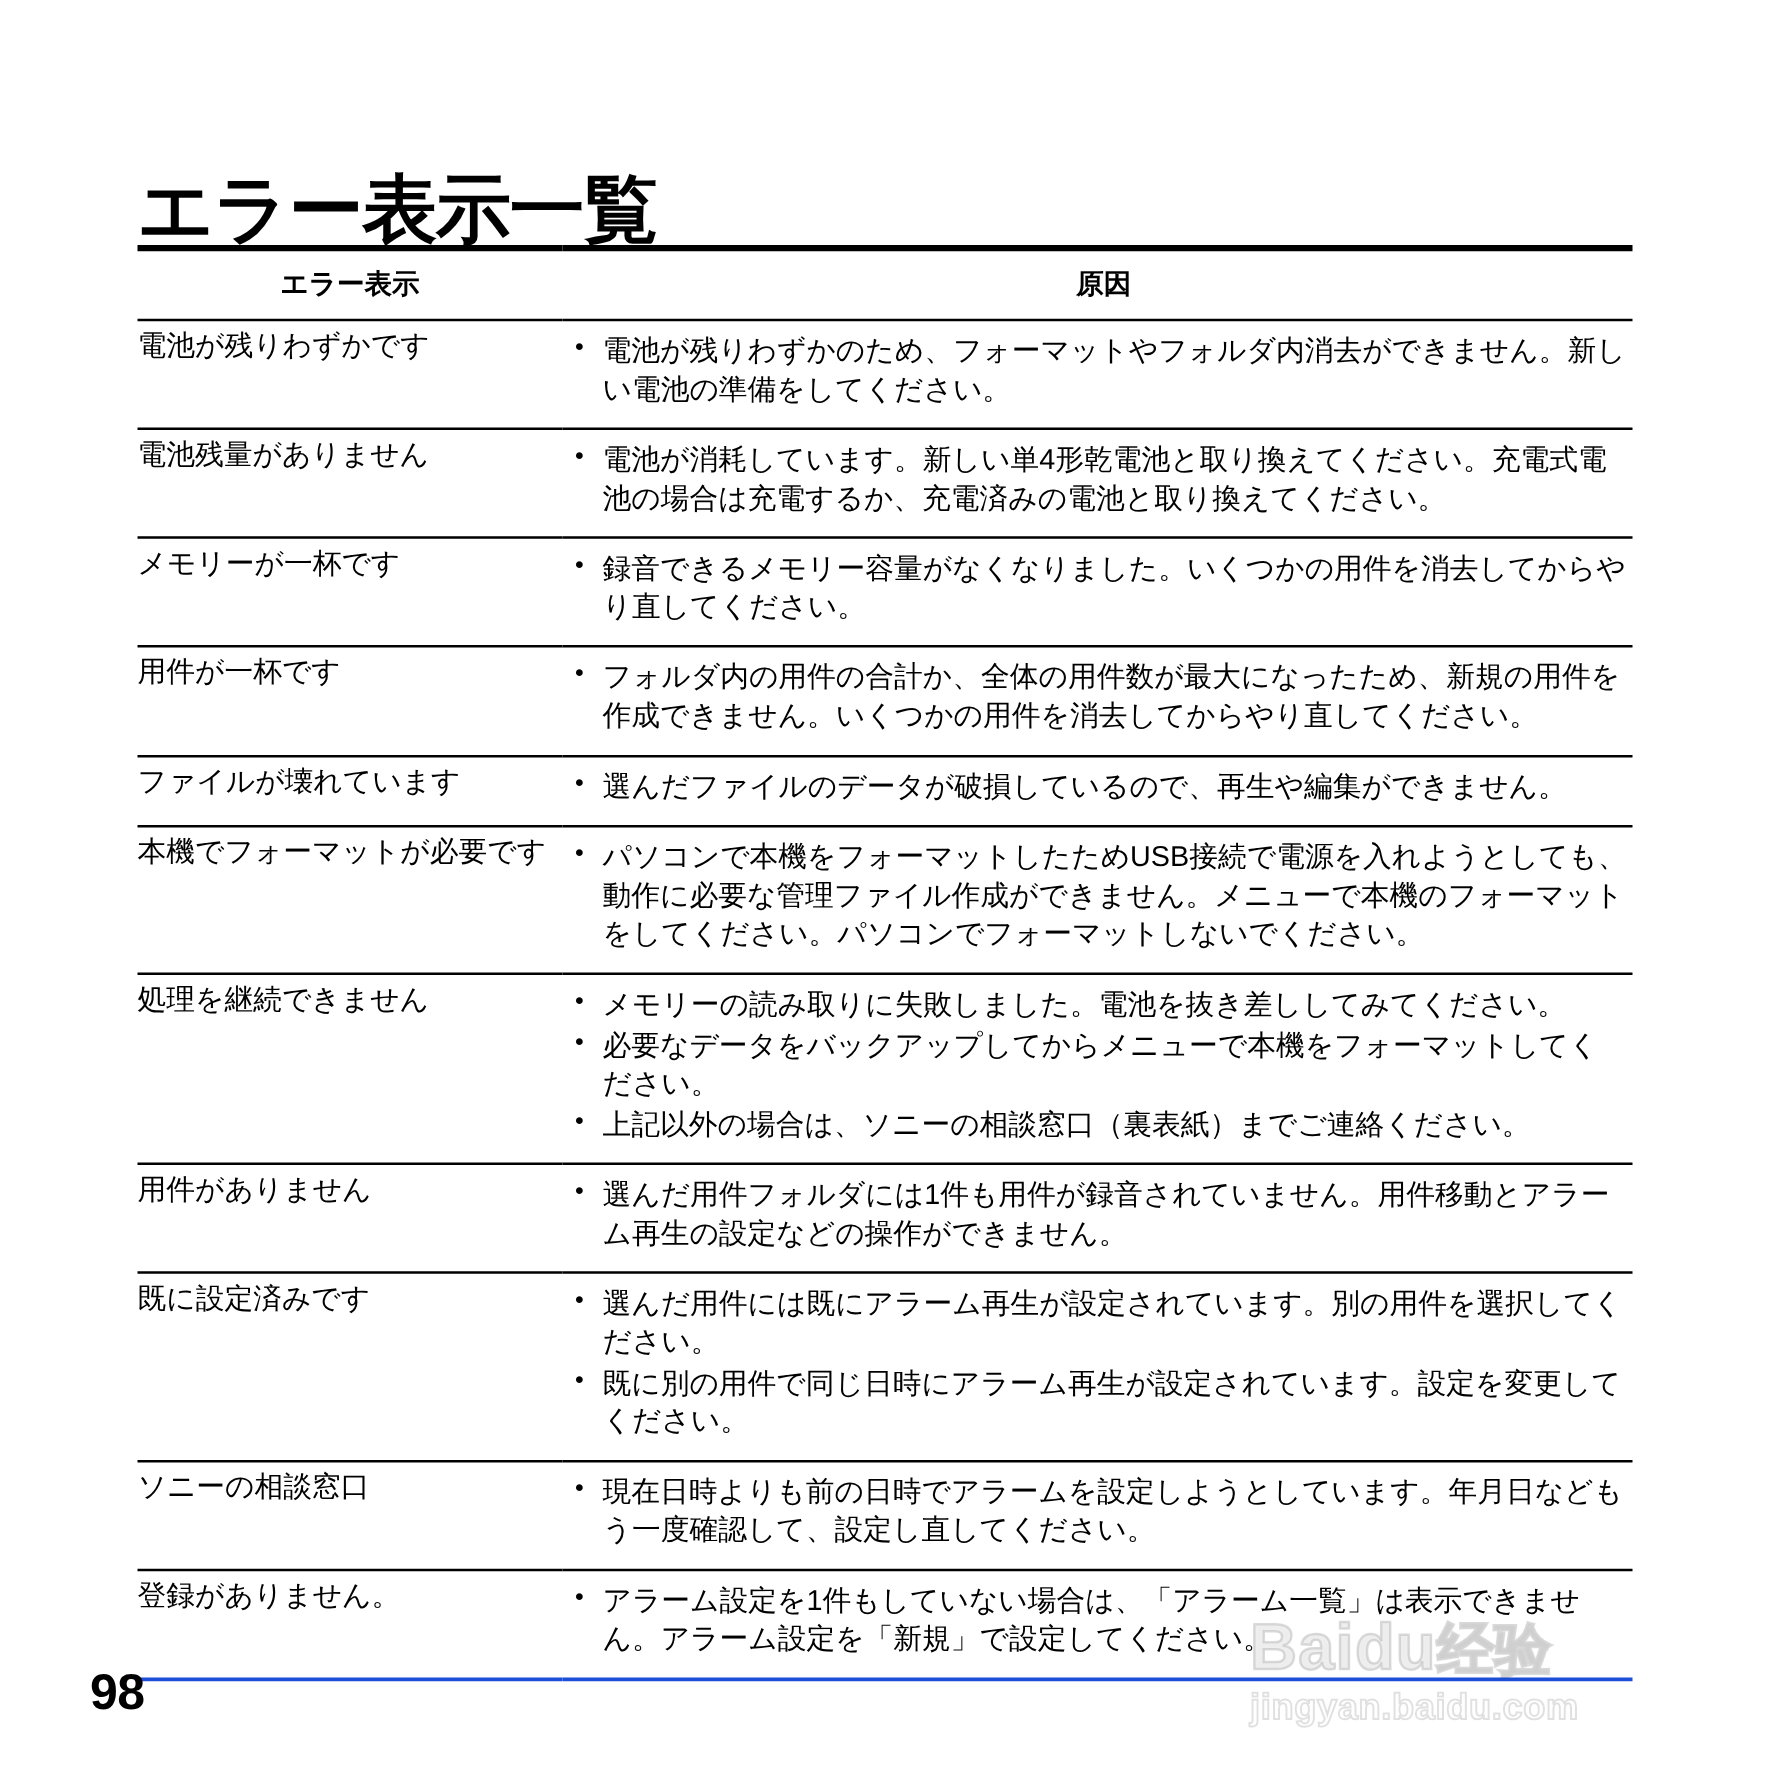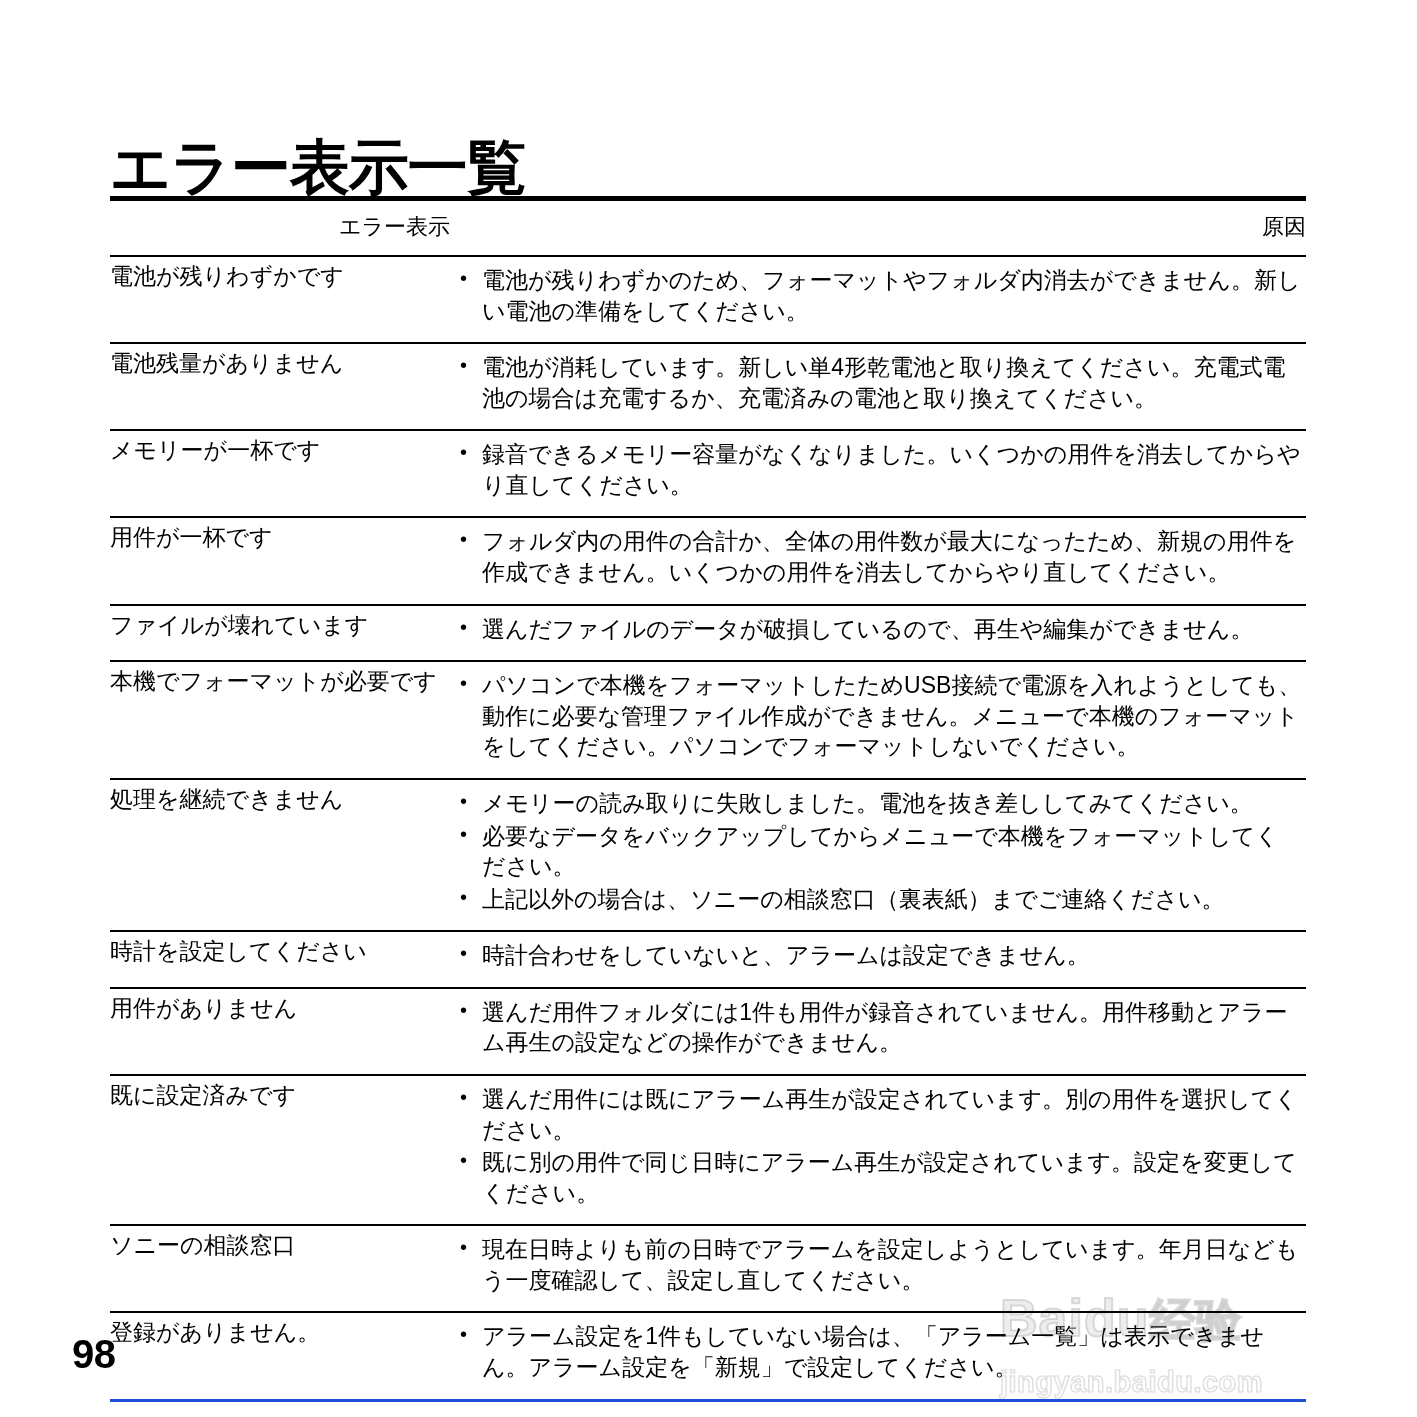--- a/index.html
+++ b/index.html
@@ -42,24 +42,24 @@
     left: 110px;
     top: 196px;
     width: 1196px;
     border-collapse: collapse;
     table-layout: fixed;
   }
   .err-table col.c-label { width: 340px; }
   .err-table col.c-cause { width: 856px; }
 
   .err-table thead th {
-    text-align: right;
+    text-align: center;
     vertical-align: top;
     font-size: 22px;
-    font-weight: 400;
+    font-weight: 700;
     padding: 11px 0 13px 0;
     border-top: 5px solid #000;
     border-bottom: 2px solid #000;
   }
   .err-table thead th.cause-head {
     padding-left: 10px;
   }
 
   .err-table tbody td {
     vertical-align: top;
@@ -129,21 +129,21 @@
     text-shadow: 0 0 2px rgba(0,0,0,0.07);
     letter-spacing: 1px;
     line-height: 1;
     white-space: nowrap;
   }
   .wm-cn {
     font-size: 46px;
     letter-spacing: 0px;
   }
   .wm-sub {
-    margin-top: 24px;
+    margin-top: 8px;
     font-size: 29px;
     font-weight: 700;
     color: transparent;
     -webkit-text-stroke: 1.6px rgba(0,0,0,0.12);
     letter-spacing: 0.5px;
     line-height: 1;
     white-space: nowrap;
   }
 </style>
 </head>
@@ -217,28 +217,20 @@
           <td class="label-cell">処理を継続できません</td>
           <td class="cause-cell">
             <ul class="bullets">
               <li>メモリーの読み取りに失敗しました。電池を抜き差ししてみてください。</li>
               <li>必要なデータをバックアップしてからメニューで本機をフォーマットしてください。</li>
               <li>上記以外の場合は、ソニーの相談窓口（裏表紙）までご連絡ください。</li>
             </ul>
           </td>
         </tr>
         <tr>
-          <td class="label-cell">時計を設定してください</td>
-          <td class="cause-cell">
-            <ul class="bullets">
-              <li>時計合わせをしていないと、アラームは設定できません。</li>
-            </ul>
-          </td>
-        </tr>
-        <tr>
           <td class="label-cell">用件がありません</td>
           <td class="cause-cell">
             <ul class="bullets">
               <li>選んだ用件フォルダには1件も用件が録音されていません。用件移動とアラーム再生の設定などの操作ができません。</li>
             </ul>
           </td>
         </tr>
         <tr>
           <td class="label-cell">既に設定済みです</td>
           <td class="cause-cell">

